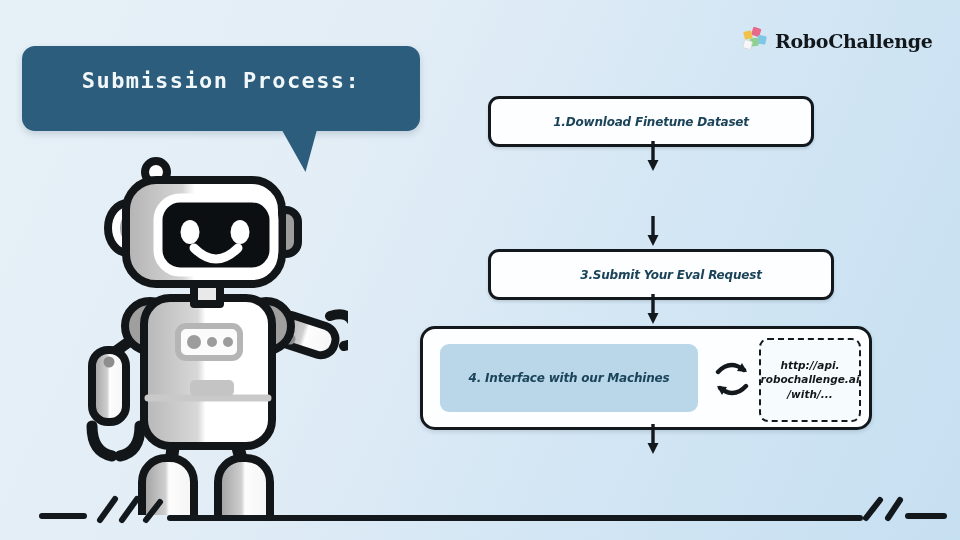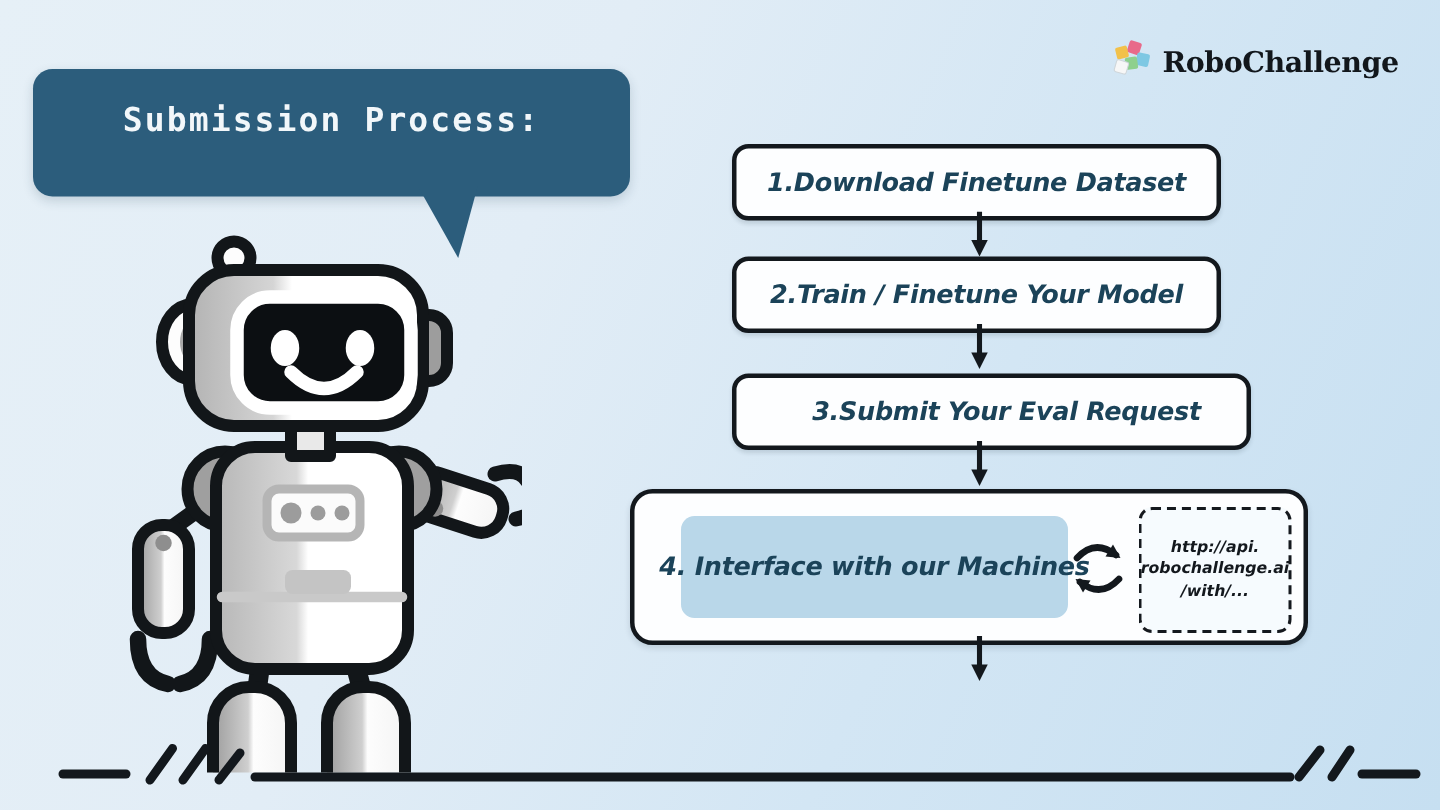--- a/index.html
+++ b/index.html
@@ -98,21 +98,21 @@
     border-radius: 11px;
     display: flex;
     align-items: center;
     justify-content: center;
     box-shadow: 0 2px 3px rgba(20,40,60,0.14);
   }
   .flow-label {
     font-family: "DejaVu Sans", sans-serif;
     font-weight: bold;
     font-style: italic;
-    font-size: 17px;
+    font-size: 12px;
     color: #1b4359;
     letter-spacing: -0.2px;
     white-space: nowrap;
   }
   #box-1 { top: 6px; }
   #box-2 { top: 81px; }
   #box-3 { top: 159px; padding-left: 20px; }
   #box-5 { top: 367px; }
 
   
@@ -122,21 +122,21 @@
     top: 236px;
     width: 446px;
     height: 98px;
     background: #fdfeff;
     border: 3px solid #13181d;
     border-radius: 15px;
     box-shadow: 0 2px 4px rgba(20,40,60,0.14);
   }
   #box-4-inner {
     position: absolute;
-    left: 31px;
+    left: 17px;
     top: 15px;
     width: 258px;
     height: 68px;
     background: #b9d7e9;
     border-radius: 9px;
     display: flex;
     align-items: center;
     justify-content: center;
   }
   #sync-icon {
@@ -289,23 +289,20 @@
 
     <div class="flow-box" id="box-1">
       <span class="flow-label">1.Download Finetune Dataset</span>
     </div>
 
     <svg class="arrow" id="arrow-1" viewBox="0 0 14 30">
       <line x1="7" y1="0" x2="7" y2="22" stroke="#13181d" stroke-width="3.4"></line>
       <polygon points="7,30 1.5,19 12.5,19" fill="#13181d"></polygon>
     </svg>
 
-    <div class="flow-box" id="box-2">
-      <span class="flow-label">2.Train / Finetune Your Model</span>
-    </div>
 
     <svg class="arrow" id="arrow-2" viewBox="0 0 14 30">
       <line x1="7" y1="0" x2="7" y2="22" stroke="#13181d" stroke-width="3.4"></line>
       <polygon points="7,30 1.5,19 12.5,19" fill="#13181d"></polygon>
     </svg>
 
     <div class="flow-box" id="box-3">
       <span class="flow-label">3.Submit Your Eval Request</span>
     </div>
 

